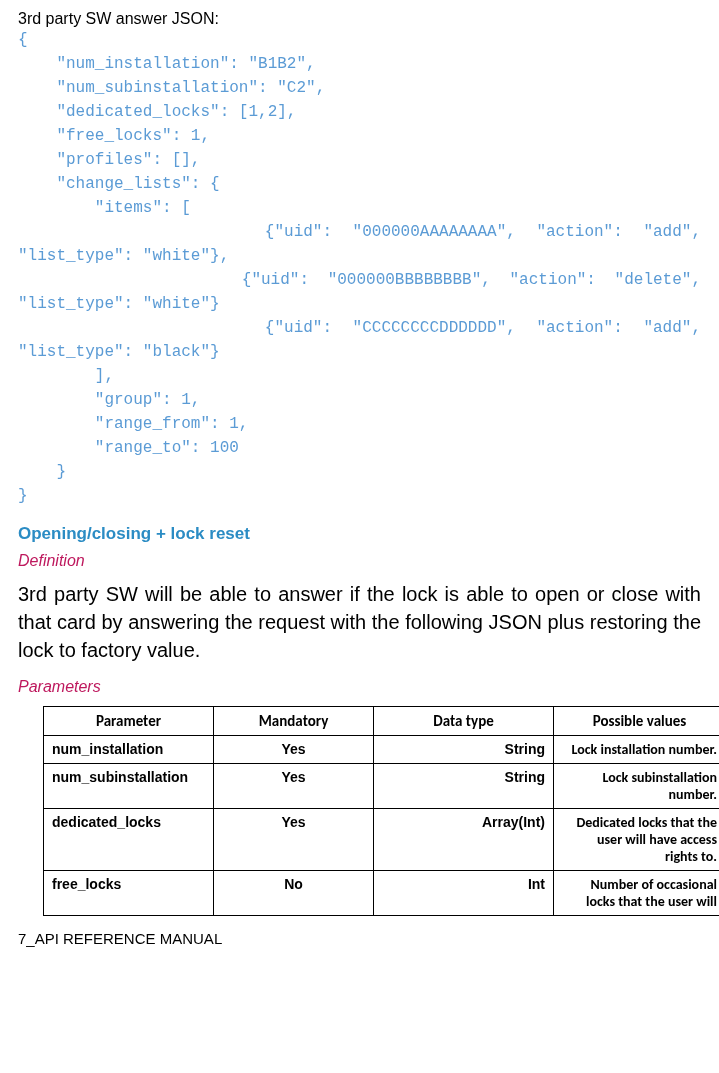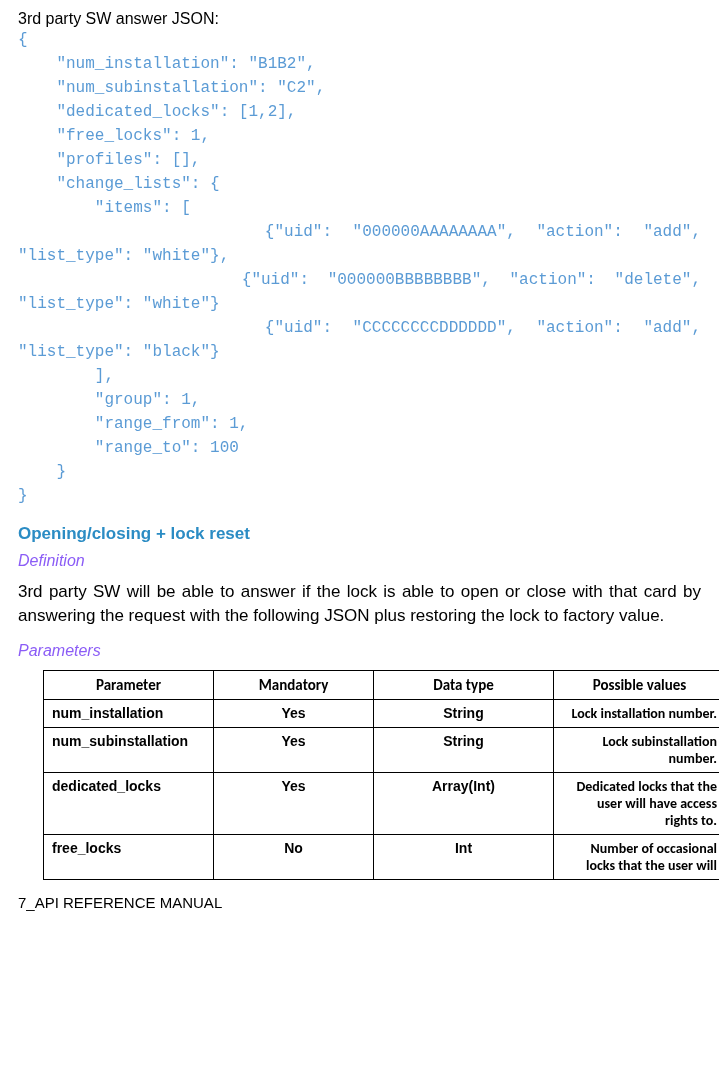--- a/index.html
+++ b/index.html
@@ -27,25 +27,25 @@
     .code-cont { display: block; white-space: pre; }
     .section-heading {
       font-size: 17px;
       font-weight: bold;
       color: #2b8cc4;
       margin: 6px 0 8px 0;
     }
     .subheading {
       font-size: 16px;
       font-style: italic;
-      color: #8b5cf6;
+      color: #be185d;
       margin: 6px 0 10px 0;
     }
     .body-text {
-      font-size: 17px;
+      font-size: 20px;
       line-height: 1.4;
       text-align: justify;
       margin-bottom: 14px;
       margin-top: 8px;
     }
     table {
       width: 100%;
       border-collapse: collapse;
       margin-bottom: 14px;
       font-size: 14px;
@@ -57,21 +57,21 @@
       vertical-align: top;
     }
     th {
       font-family: "Calibri", Arial, sans-serif;
       font-size: 15px;
       font-weight: bold;
       text-align: center;
     }
     .col-param { width: 170px; text-align: left; font-weight: bold; }
     .col-mand { width: 160px; text-align: center; font-weight: bold; }
-    .col-type { width: 180px; text-align: center; font-weight: bold; }
+    .col-type { width: 180px; text-align: right; font-weight: bold; }
     .col-desc { font-weight: bold; text-align: right; }
     td.col-param { font-family: Liberation Sans, sans-serif; }
     td.col-desc { font-family: "Calibri", Arial, sans-serif; }
     .footer {
       font-size: 15px;
       font-weight: normal;
       margin-top: 6px;
     }
   </style>
 </head>

